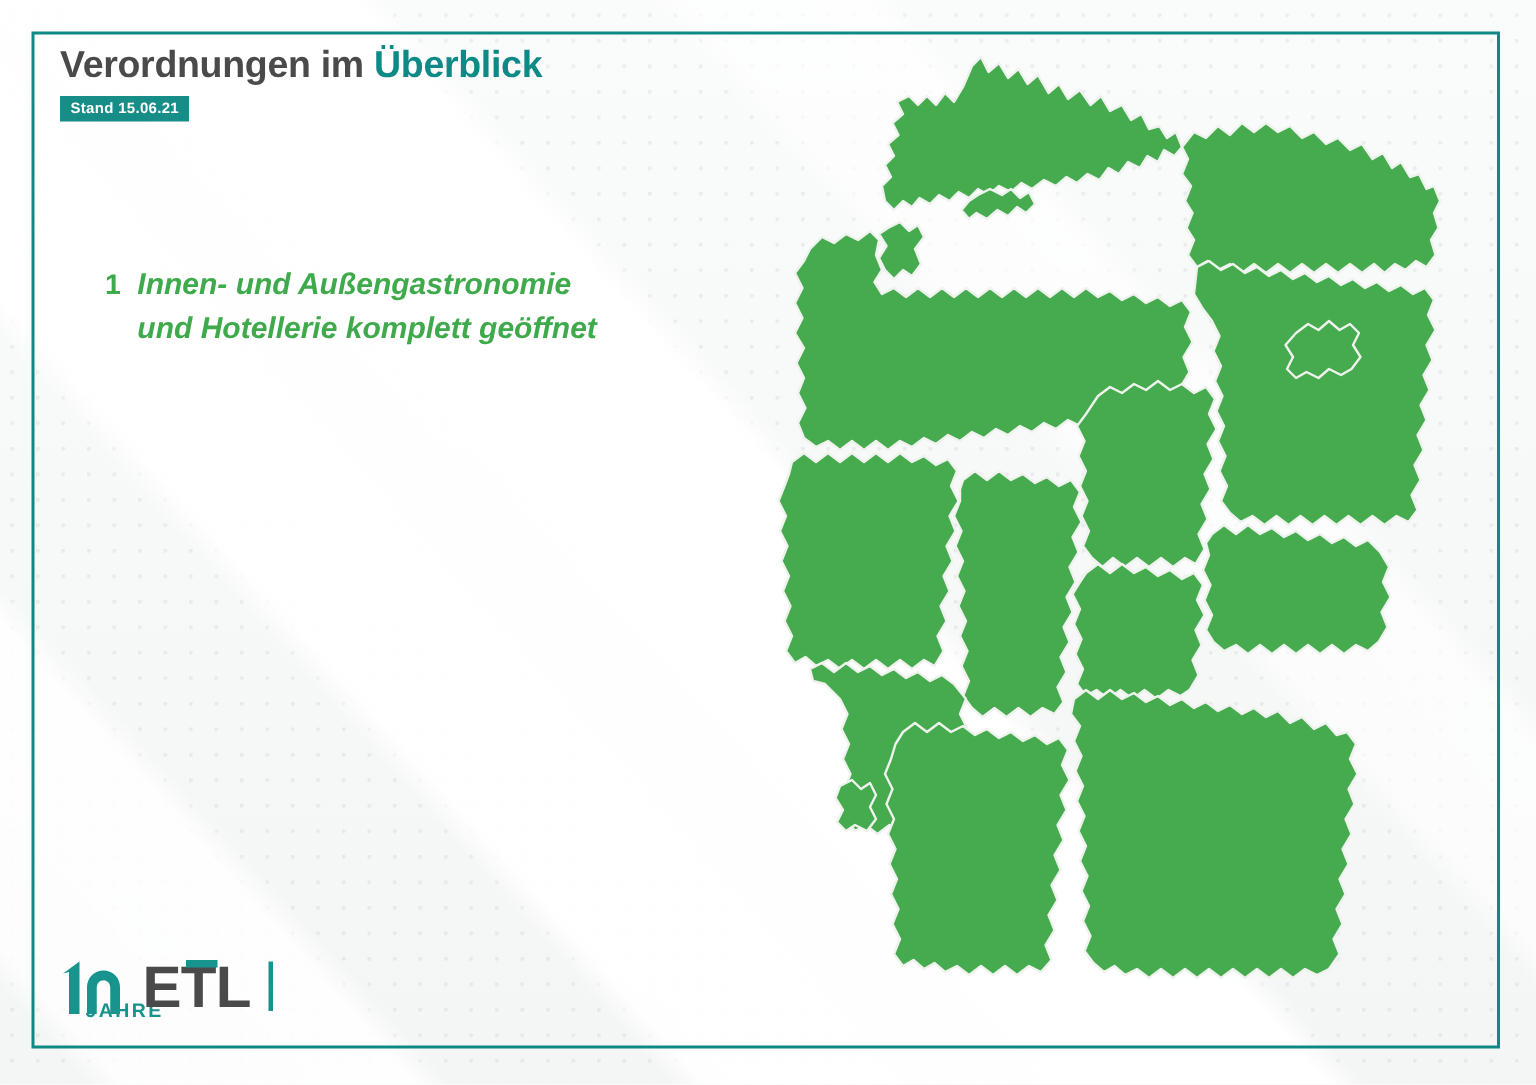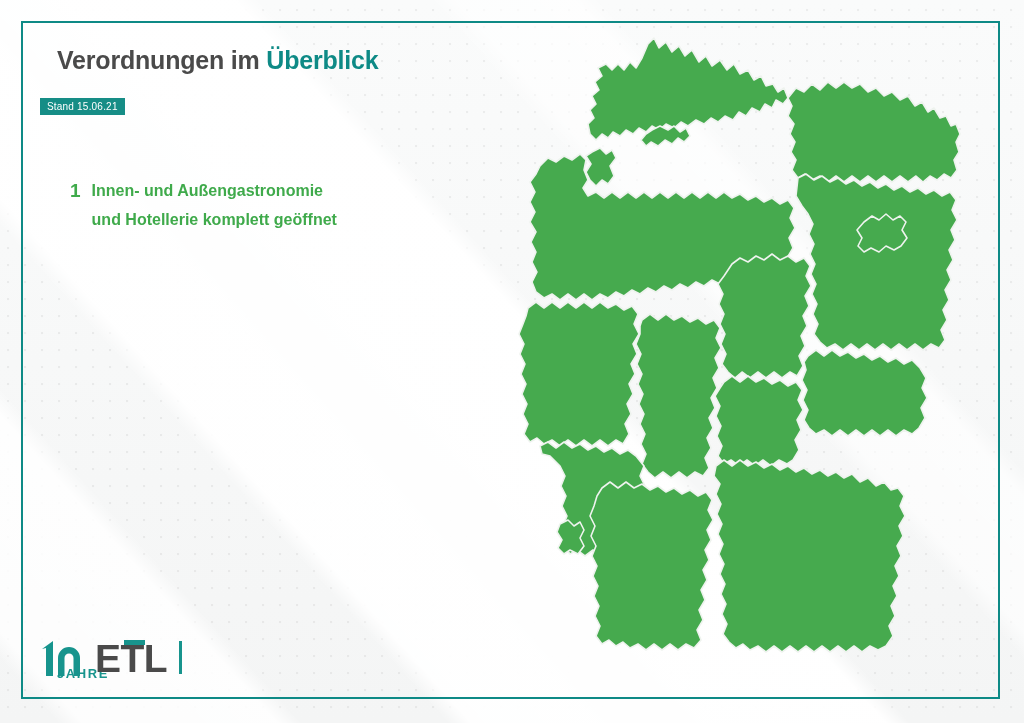--- a/index.html
+++ b/index.html
@@ -82,30 +82,30 @@
     left: 40px;
     top: 30px;
   }
   .title {
     font-size: 25px;
     font-weight: bold;
     letter-spacing: -0.2px;
     color: #4a4a4a;
     white-space: nowrap;
     line-height: 1.1;
-    margin: 17px;
+    margin: 0;
   }
   .title .accent { color: #0e8a86; }
   .badge {
     display: inline-block;
     margin-top: 6px;
     background: #168d86;
     color: #ffffff;
     font-size: 10px;
-    font-weight: normal;
+    font-weight: bold;
     letter-spacing: 0.2px;
     padding: 3px 7px 3px 7px;
     line-height: 1.15;
   }
 
   
   .legend {
     position: absolute;
     left: 70px;
     top: 176px;
@@ -114,24 +114,25 @@
     gap: 11px;
   }
   .legend-num {
     color: #3faa4b;
     font-size: 19px;
     font-weight: bold;
     line-height: 29px;
   }
   .legend-text {
     color: #3faa4b;
-    font-size: 16px;
+    font-size: 20px;
     font-weight: bold;
     line-height: 29px;
     white-space: pre-line;
+    font-style: italic;
   }
 
   
   .logo {
     position: absolute;
     left: 36px;
     top: 636px;
     display: flex;
     align-items: flex-end;
     height: 46px;

